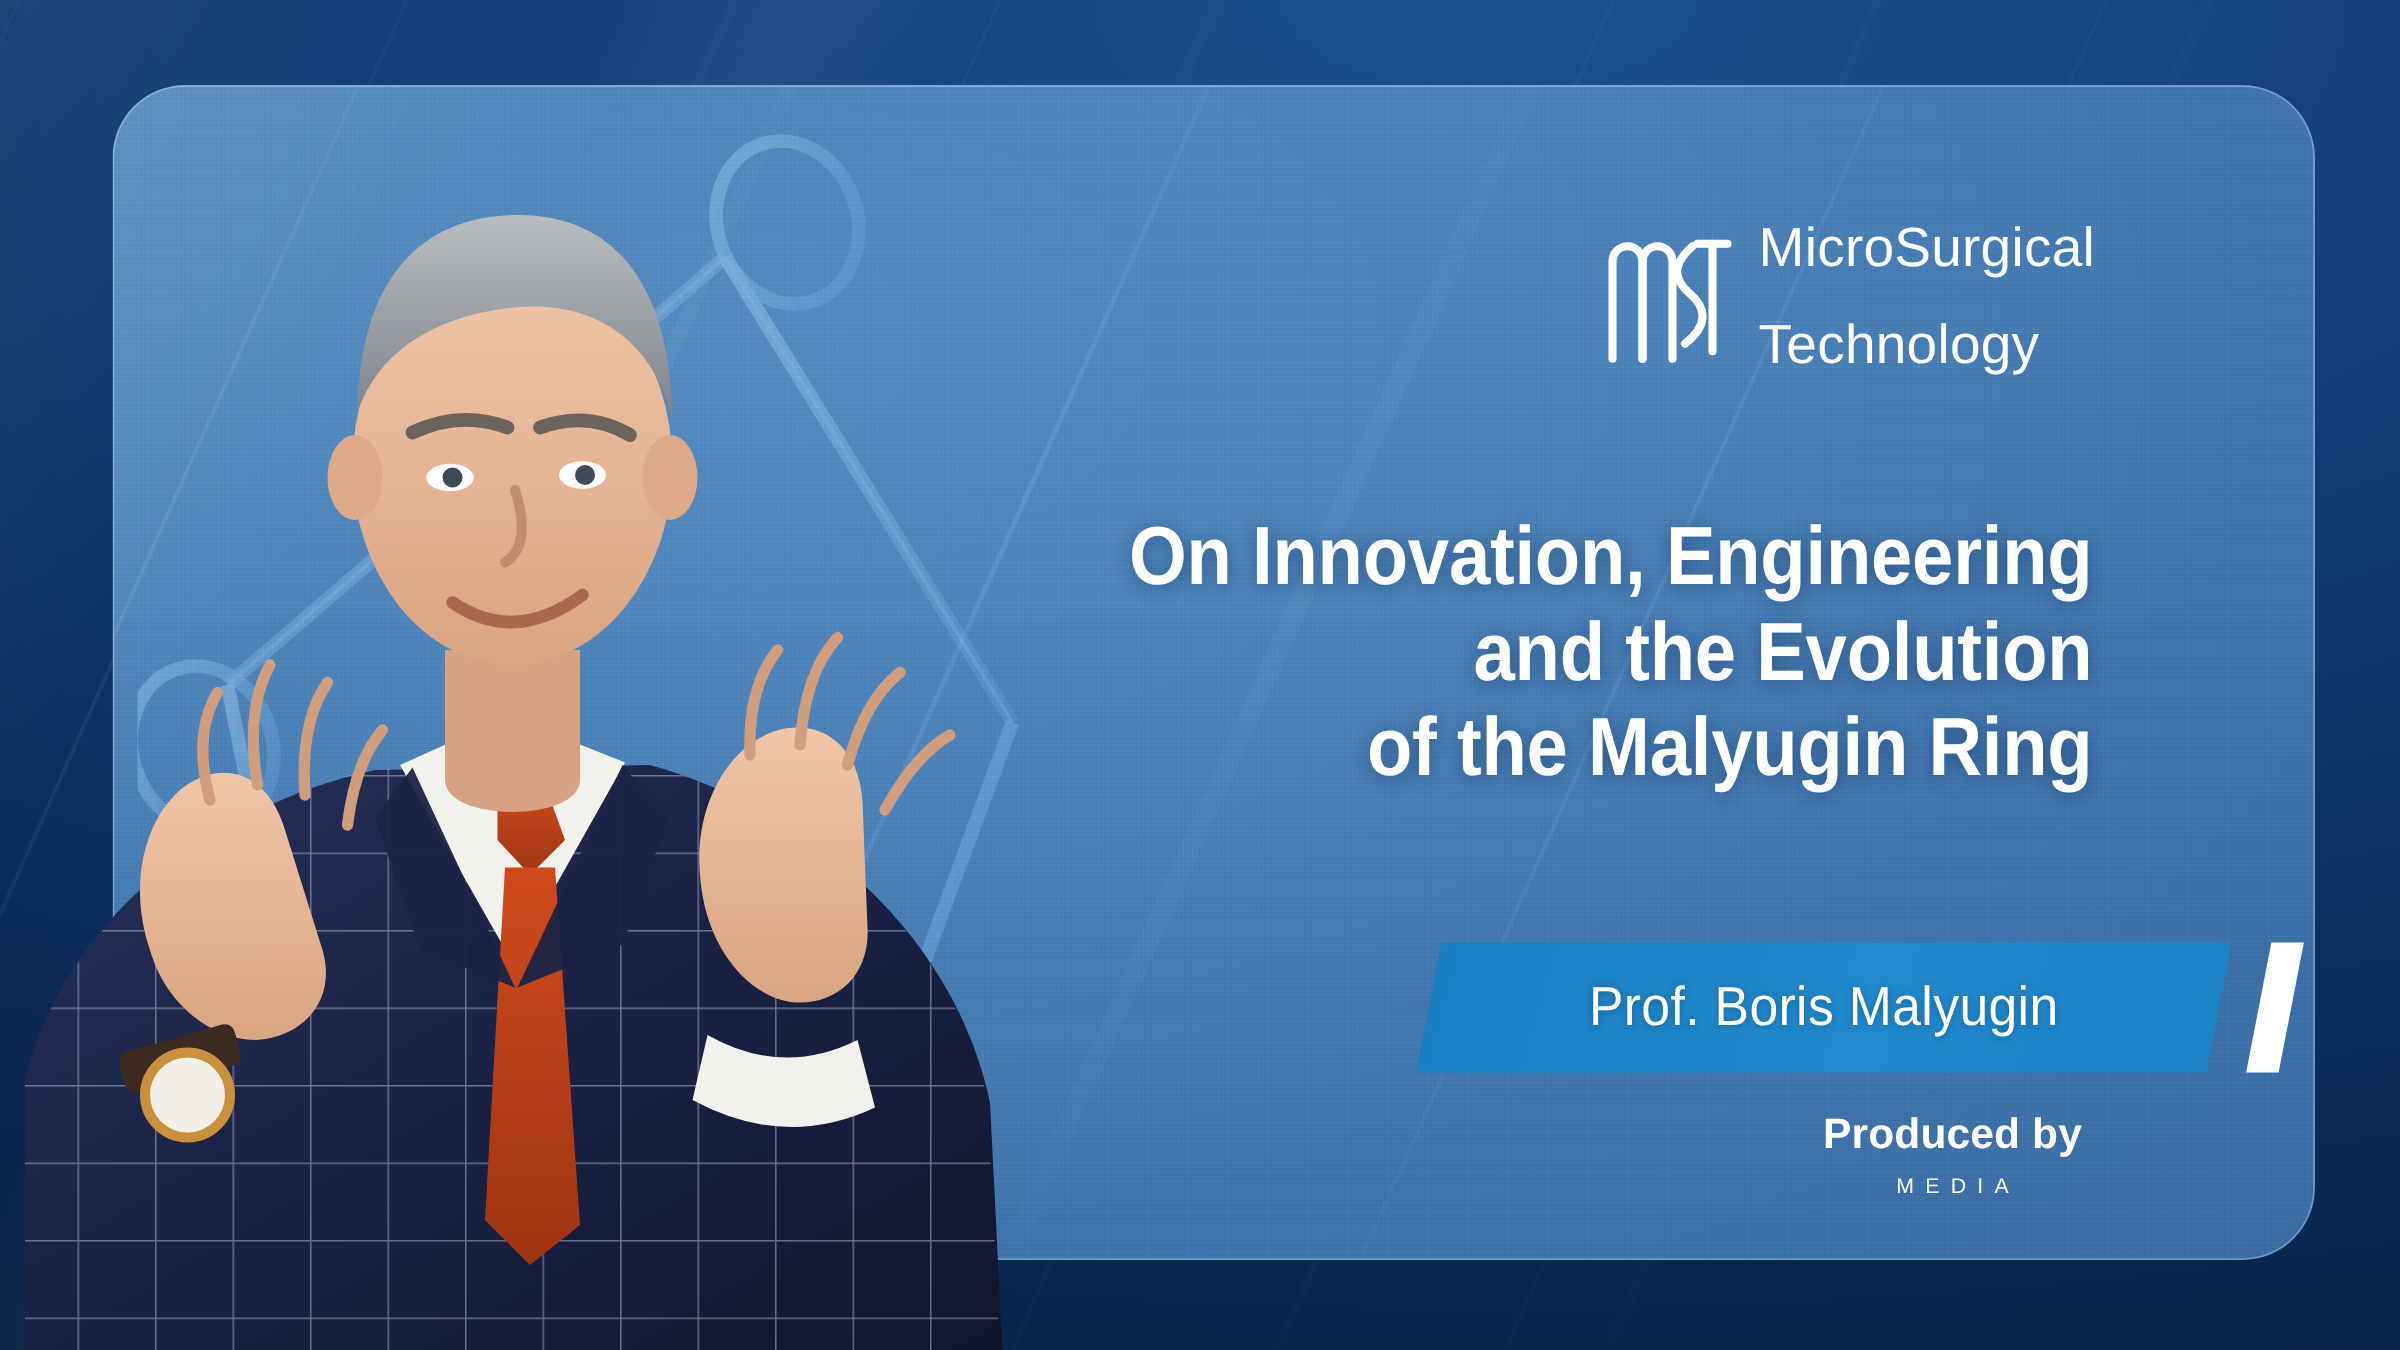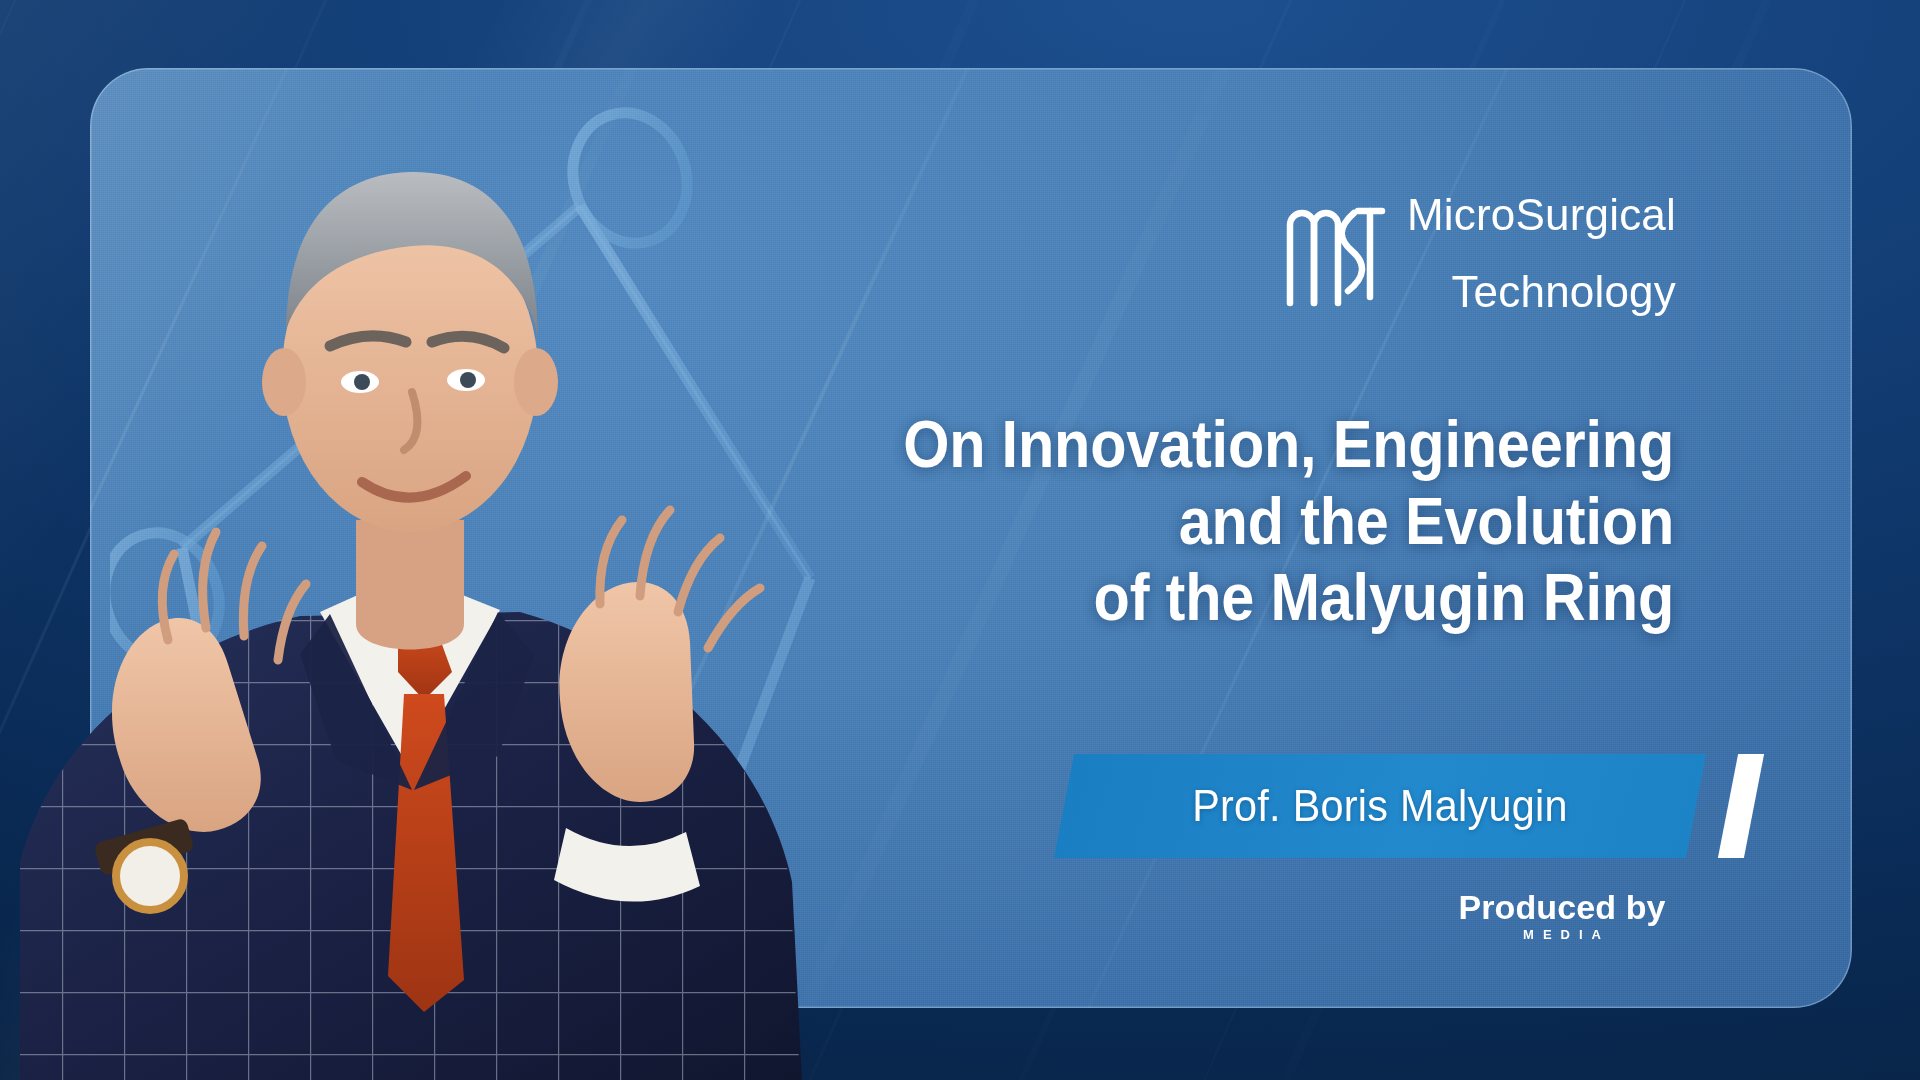--- a/index.html
+++ b/index.html
@@ -60,38 +60,38 @@
   .c5{left:1230px;width:16px;opacity:.13}
   .c6{left:1520px;width:3px;opacity:.30}
 
   
   #ringart{position:absolute;left:20px;top:10px;width:760px;height:840px;opacity:.50;}
 
   
   #speaker{position:absolute;left:0;bottom:0;width:880px;height:1080px;z-index:6;}
 
   
-  #mst{position:absolute;right:176px;top:124px;display:flex;align-items:center;gap:21px;z-index:8;text-align:right;}
+  #mst{position:absolute;right:176px;top:108px;display:flex;align-items:center;gap:21px;z-index:8;}
   #mst .mark{width:104px;height:112px;flex:none;}
   #mst .words{color:#fff;line-height:1.03;letter-spacing:.2px;}
   #mst .w1{font-size:44px;font-weight:400;}
   #mst .w2{font-size:44px;font-weight:400;margin-top:32px;}
 
   
   #title{
     position:absolute;right:178px;top:338px;width:1060px;z-index:8;
     text-align:right;color:#ffffff;font-weight:700;
     font-size:66px;line-height:1.16;letter-spacing:-0.2px;
     transform:scaleX(0.90);transform-origin:right center;
     text-shadow:0 2px 14px rgba(10,40,80,.45);
   }
   #title div{white-space:nowrap;}
 
   
-  #banner-wrap{position:absolute;left:974px;top:686px;z-index:8;height:88px;width:740px;}
+  #banner-wrap{position:absolute;left:1053px;top:686px;z-index:8;height:88px;width:740px;}
   #banner{
     position:absolute;left:0;top:0;width:632px;height:104px;
     background:linear-gradient(95deg,#1a7ec2 0%,#2289cc 55%,#1d83c7 100%);
     transform:skewX(-11deg);
   }
   #banner-label{
     position:absolute;left:0;top:0;width:632px;height:104px;
     display:flex;align-items:center;justify-content:center;
     color:#fff;font-size:44px;font-weight:400;letter-spacing:.3px;
     transform:scaleX(0.94);transform-origin:center;
@@ -99,21 +99,21 @@
   }
   #slash{
     position:absolute;left:664px;top:0;width:26px;height:104px;
     background:#ffffff;transform:skewX(-11deg);
   }
 
   
   #produced{position:absolute;right:180px;top:820px;z-index:8;text-align:center;width:220px;}
   #produced .pby{color:#fff;font-size:34px;font-weight:700;letter-spacing:.1px;}
   #produced .media{
-    color:#fff;font-size:13px;font-weight:700;letter-spacing:9px;
+    color:#fff;font-size:17px;font-weight:400;letter-spacing:9px;margin-top:12px;
     padding-left:9px;
   }
   #produced .mice{
     font-size:66px;font-weight:700;line-height:.95;letter-spacing:-1px;margin-top:-4px;
     background-image:linear-gradient(95deg,#1fb6c9 0%,#3fc36b 13%,#8fd13f 26%,#e9d52d 42%,#f4a62a 60%,#f2762c 78%,#ee4b3a 100%);
     -webkit-background-clip:text;background-clip:text;color:transparent;
     -webkit-text-fill-color:transparent;
     position:relative;
   }
   #produced .mice::after{

